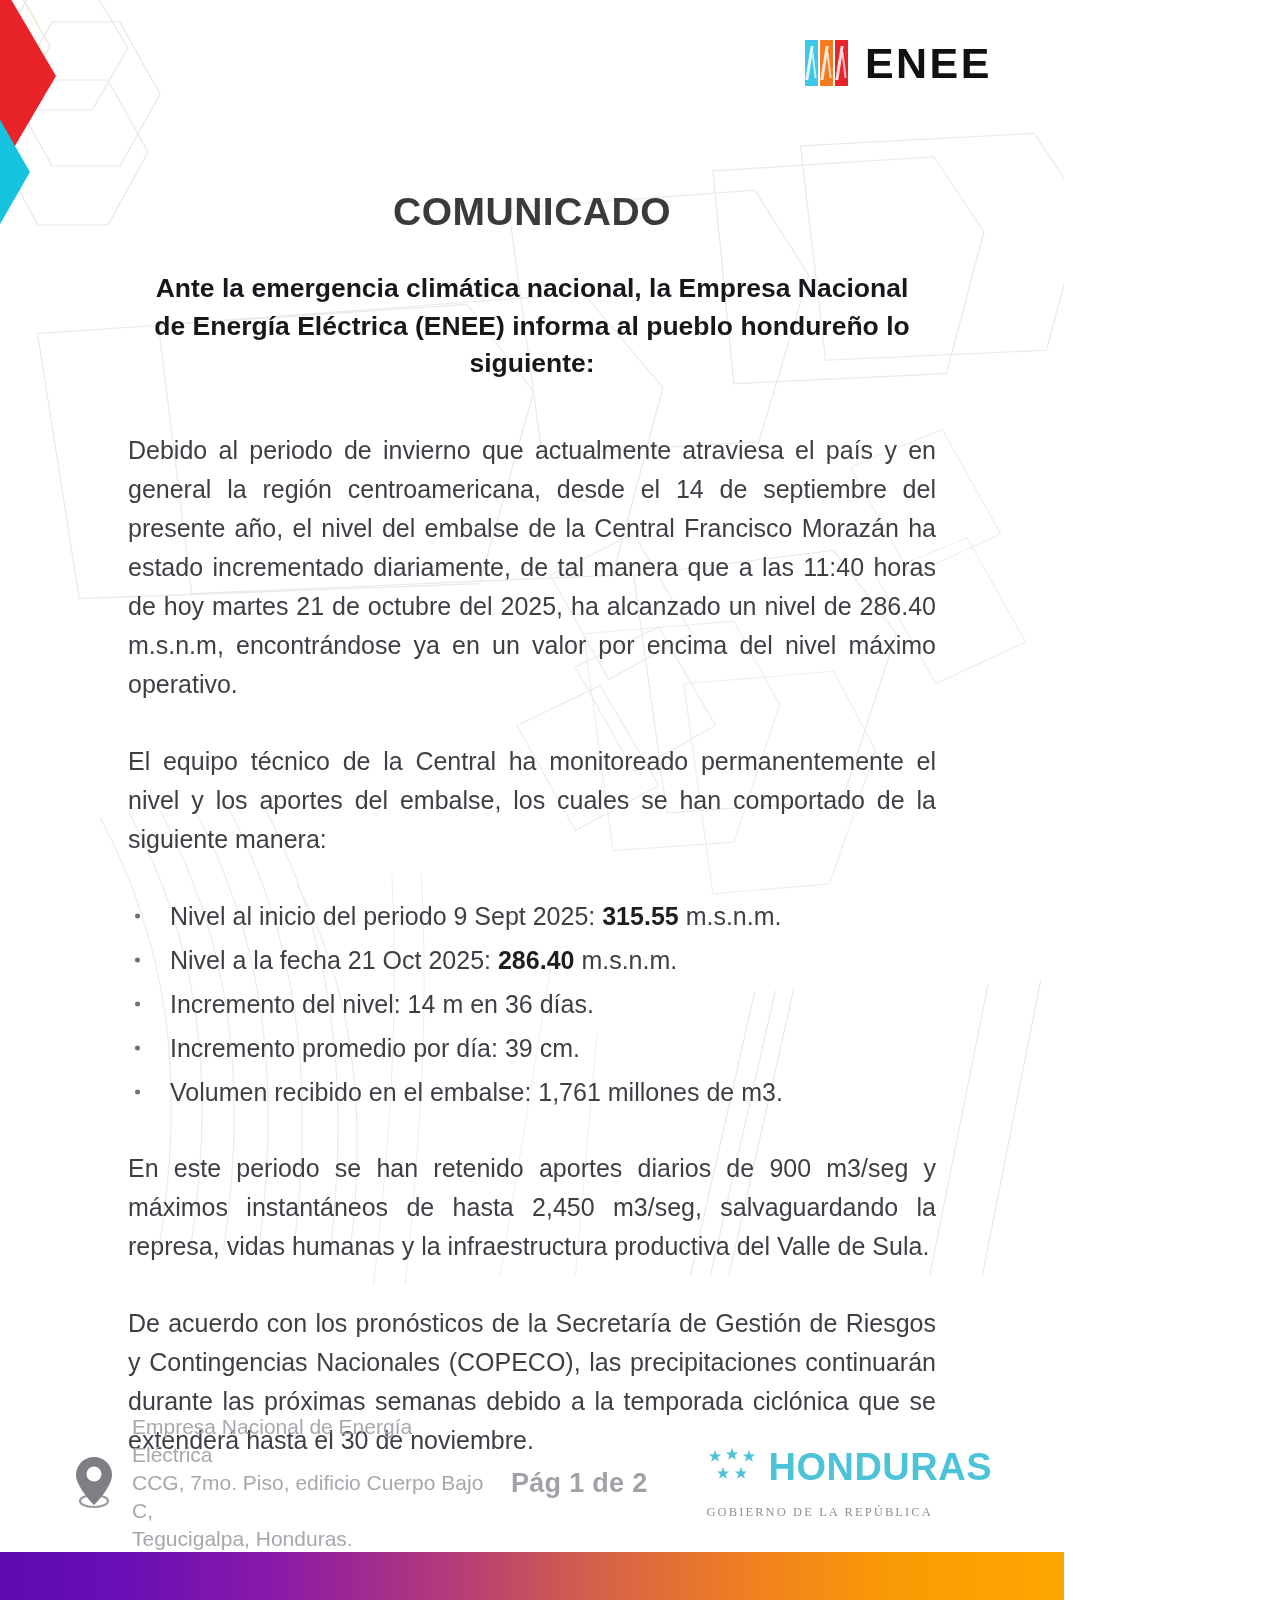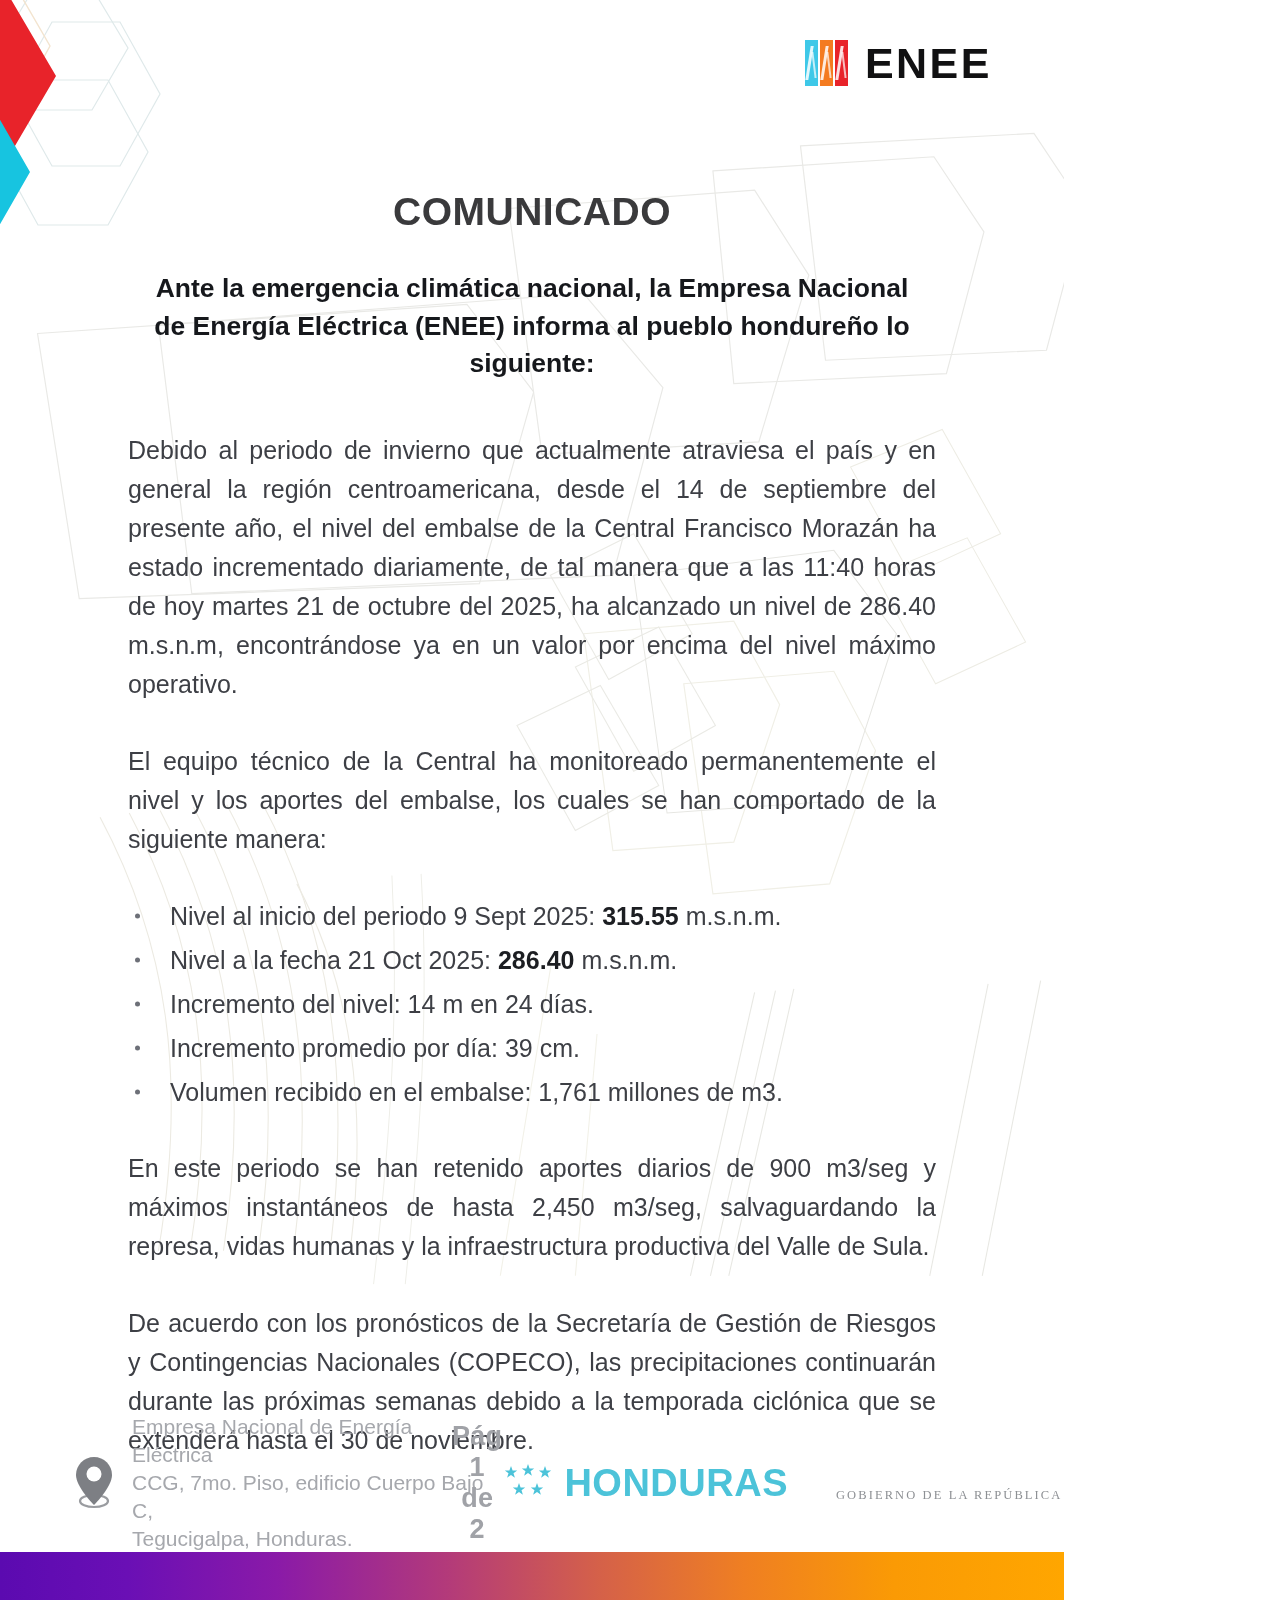--- a/index.html
+++ b/index.html
@@ -184,23 +184,22 @@
     font-size: 27px;
     font-weight: 700;
     color: #a0a2a7;
     letter-spacing: 0.3px;
     font-family: "Liberation Sans", sans-serif;
     margin-left: -40px;
   }
   .footer-right {
     flex: 0 0 auto;
     display: flex;
-    flex-direction: row;
-    align-items: flex-end;
-    gap: 48px;
+    flex-direction: column;
+    align-items: flex-start;
   }
   .hond-row {
     display: flex;
     align-items: center;
     gap: 10px;
   }
   .hond-stars {
     display: block;
   }
   .hond-word {
@@ -344,21 +343,21 @@
         <li>
           <span class="dot"></span>
           <span>Nivel al inicio del periodo 9 Sept 2025: </span><span class="b-strong">315.55</span><span> m.s.n.m.</span>
         </li>
         <li>
           <span class="dot"></span>
           <span>Nivel a la fecha 21 Oct 2025: </span><span class="b-strong">286.40</span><span> m.s.n.m.</span>
         </li>
         <li>
           <span class="dot"></span>
-          <span>Incremento del nivel: 14 m en 24 días.</span><span class="b-strong"></span><span></span>
+          <span>Incremento del nivel: 14 m en 36 días.</span><span class="b-strong"></span><span></span>
         </li>
         <li>
           <span class="dot"></span>
           <span>Incremento promedio por día: 39 cm.</span><span class="b-strong"></span><span></span>
         </li>
         <li>
           <span class="dot"></span>
           <span>Volumen recibido en el embalse: 1,761 millones de m3.</span><span class="b-strong"></span><span></span>
         </li>
       </ul>

